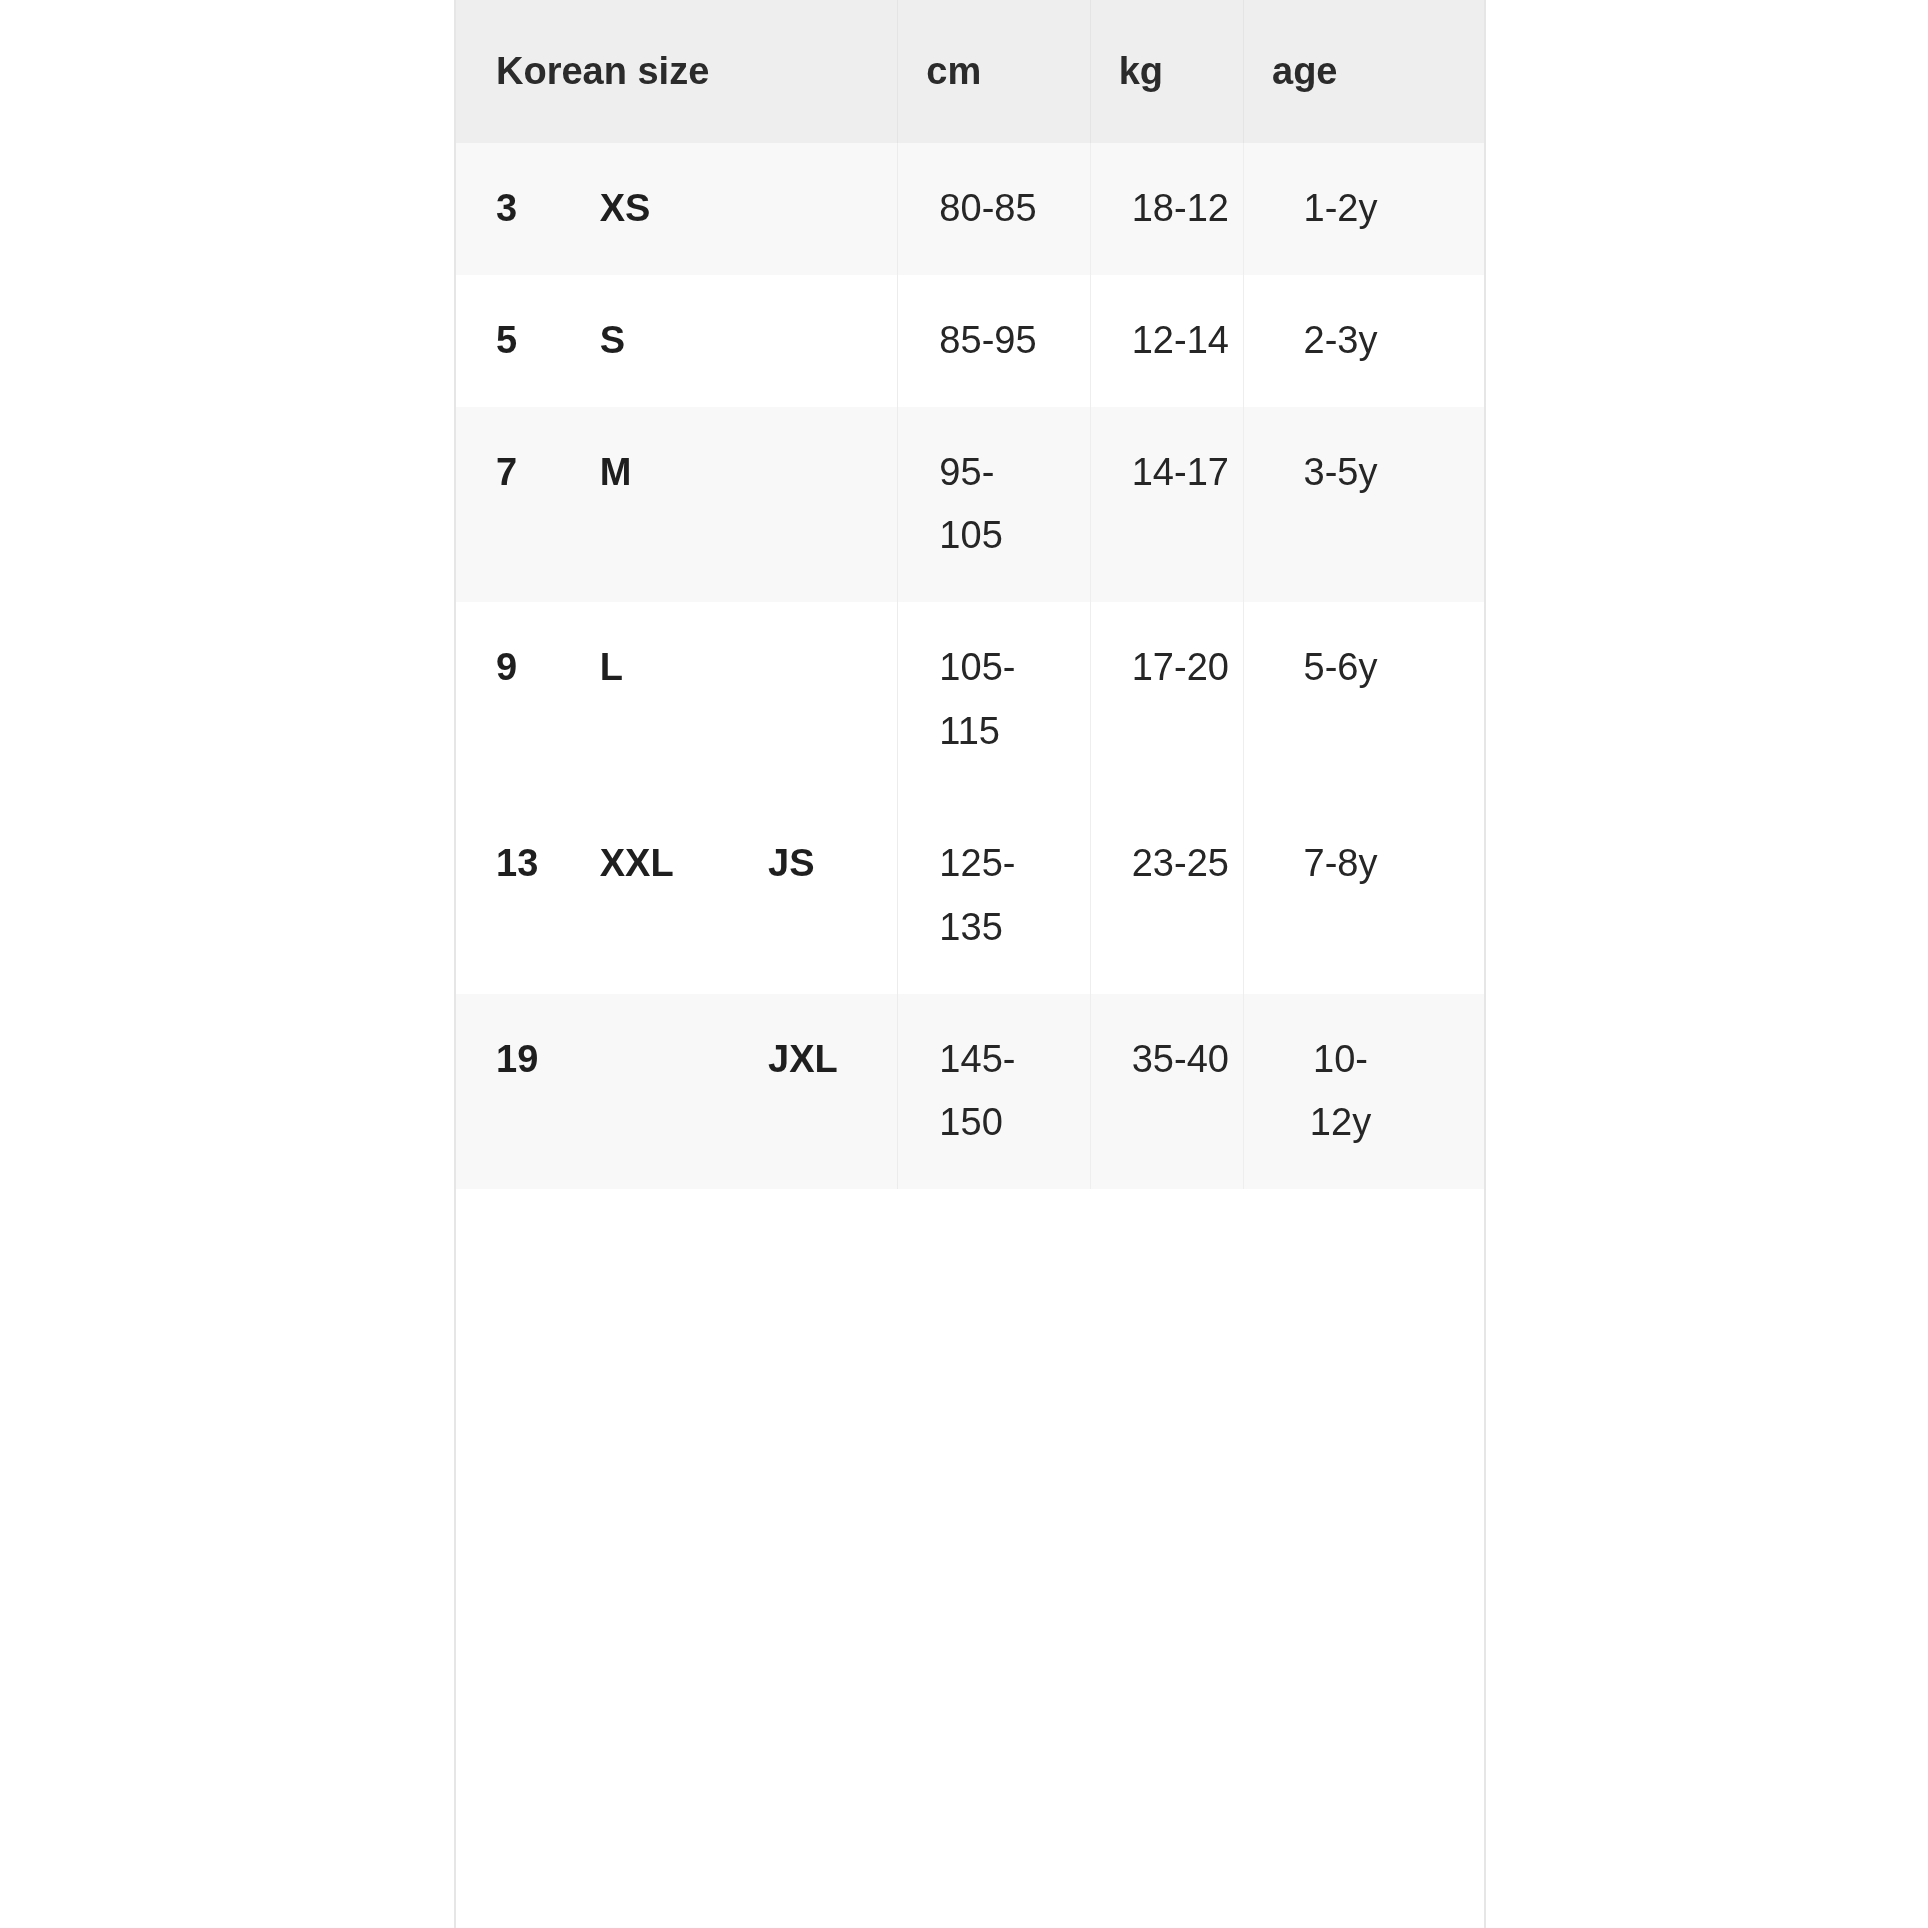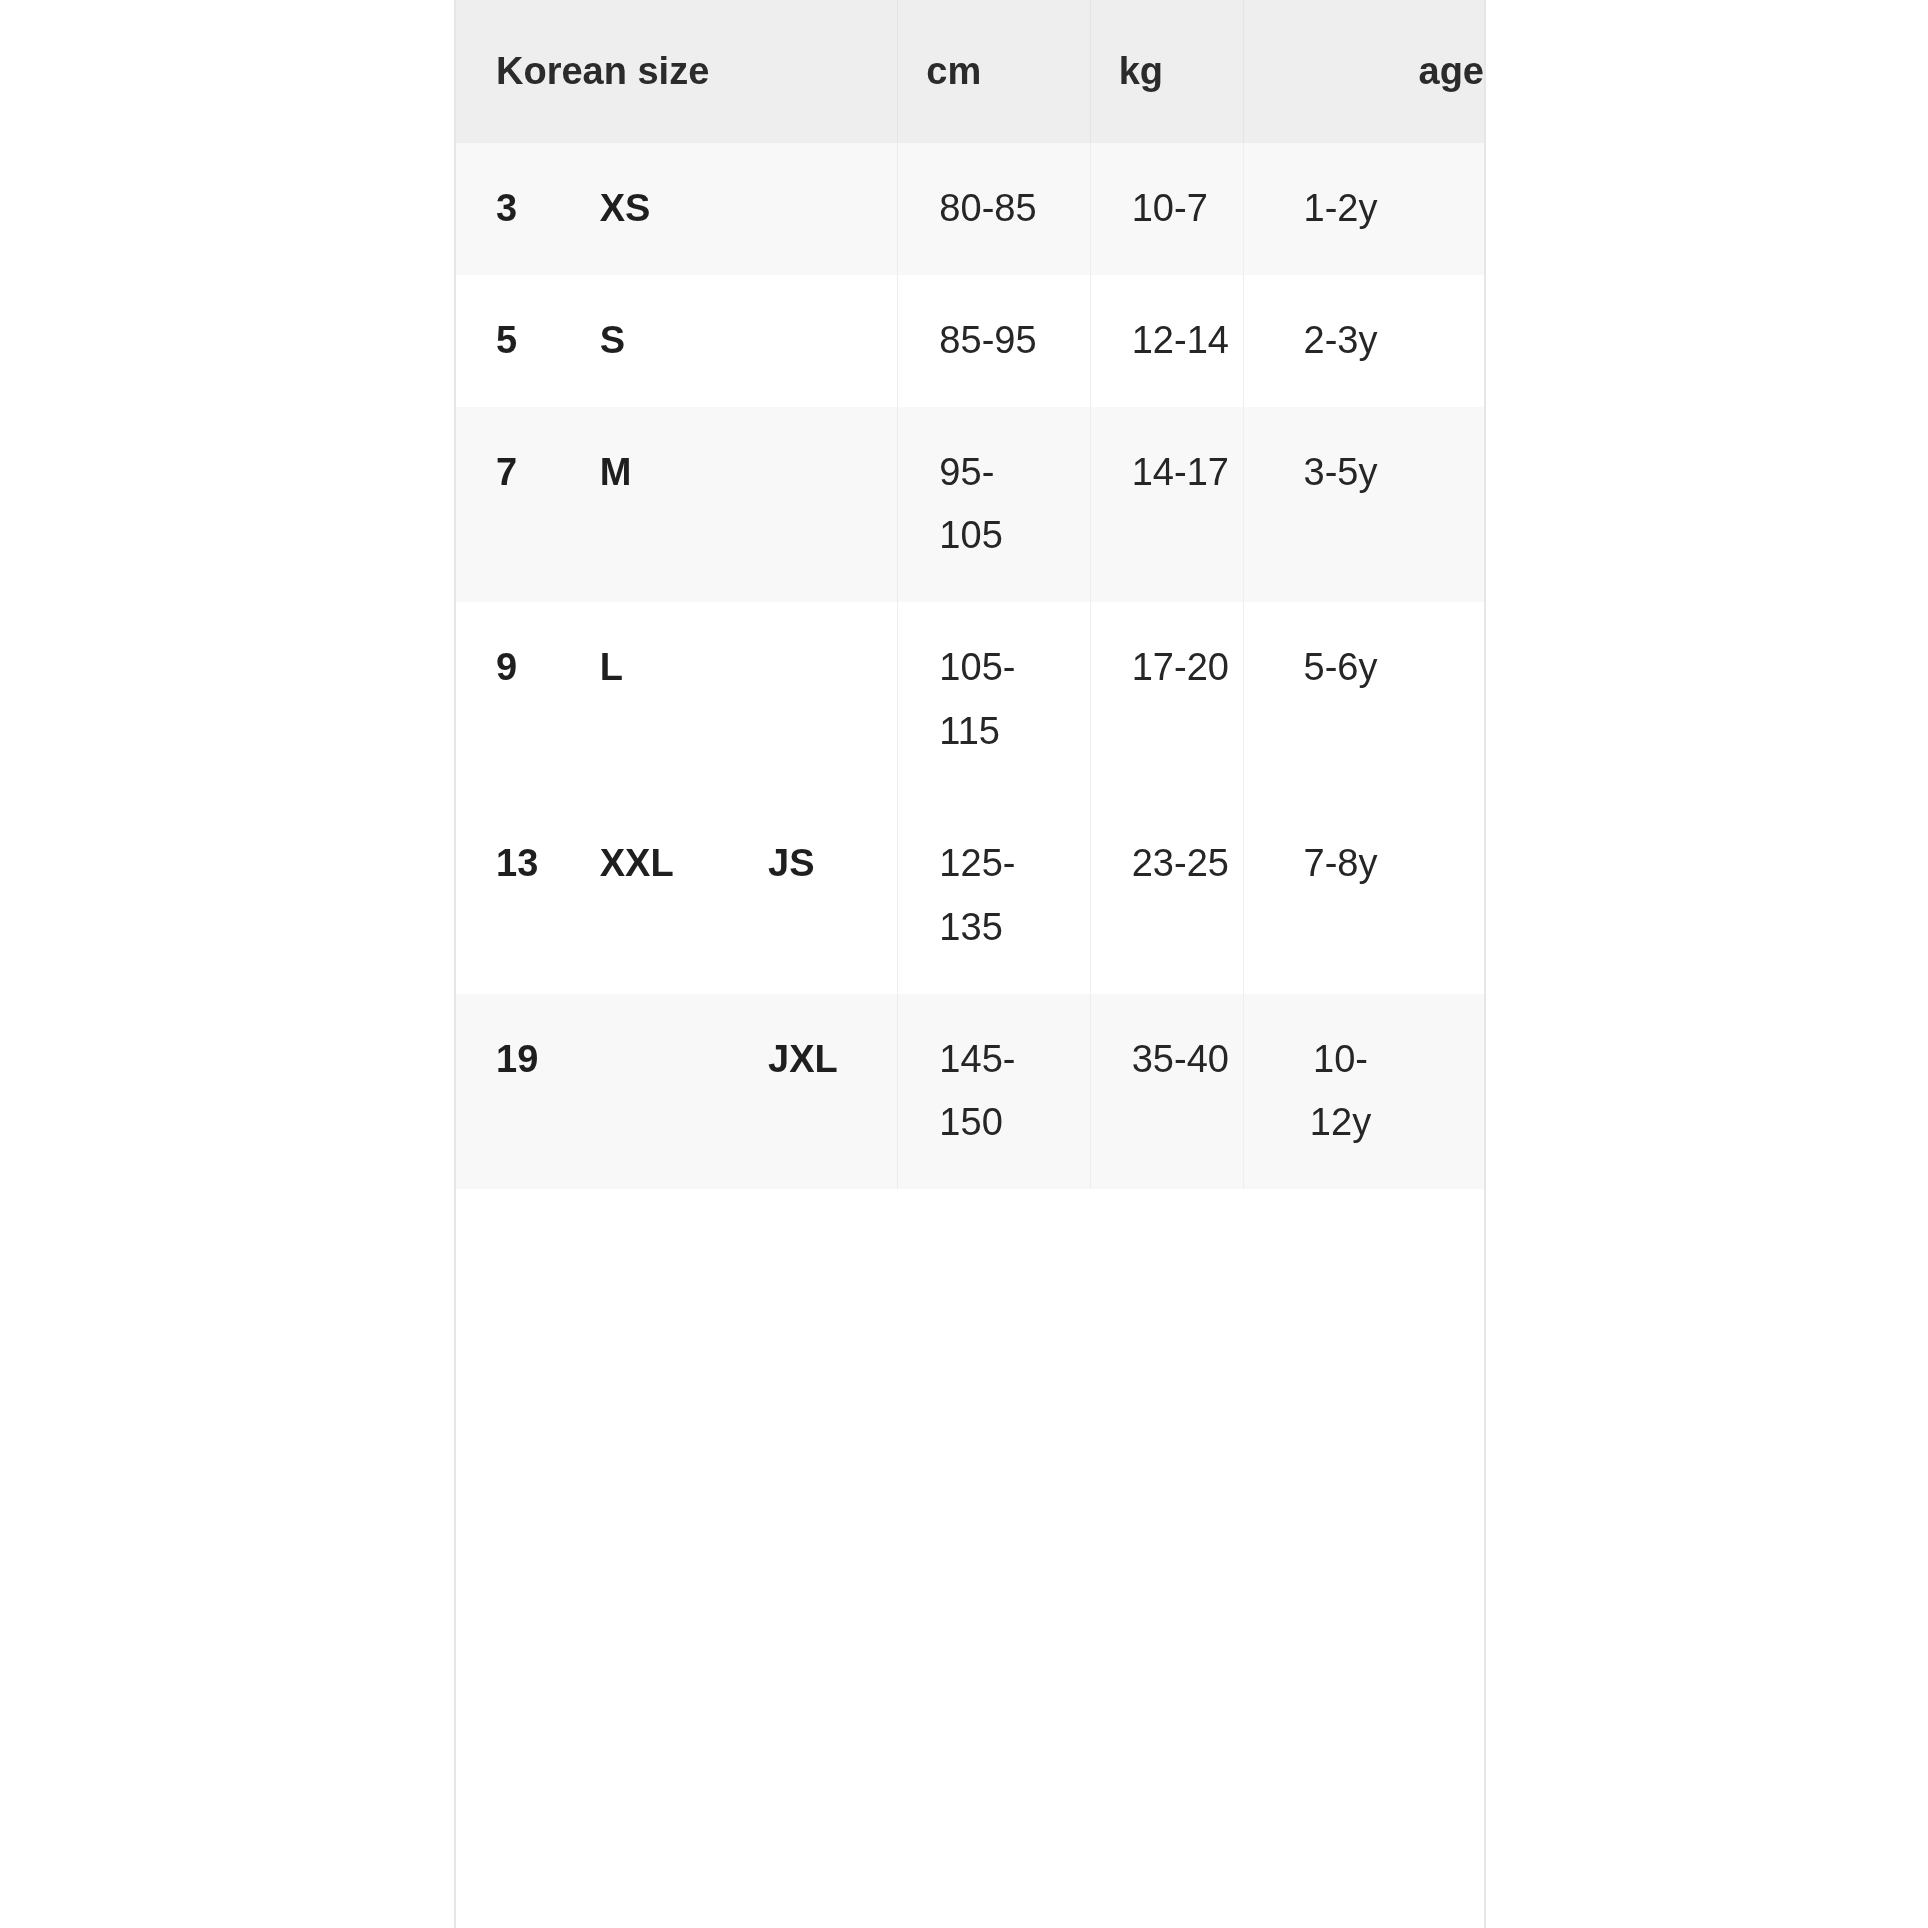--- a/index.html
+++ b/index.html
@@ -54,21 +54,21 @@
     font-size: 38px;
     font-weight: bold;
     text-align: left;
     padding: 0 0 0 28px;
     height: 143px;
     vertical-align: middle;
     border-right: 1.9px solid #e4e4e4;
     box-sizing: border-box;
     white-space: nowrap;
   }
-  thead th.last-head { border-right: none; text-align: right; }
+  thead th.last-head { border-right: none; }
   thead th.korean-head { padding-left: 40px; }
 
   
   tbody td {
     font-size: 38px;
     color: #262626;
     line-height: 1.68;
     padding: 34px 0 34px 28px;
     vertical-align: top;
     border-right: 1.9px solid #eeeeee;
@@ -123,21 +123,21 @@
 
       <tbody id="table-body">
           <tr class="row-odd">
             <td class="cell-num">3</td>
             <td class="cell-alpha">XS</td>
             <td class="cell-jp"></td>
             <td class="cell-cm">
               <span class="measure">80-85</span>
             </td>
             <td class="cell-kg">
-              <span class="measure">10-7</span>
+              <span class="measure">18-12</span>
             </td>
             <td class="cell-age">
               <span class="measure">1-2y</span>
             </td>
           </tr>
           <tr class="row-even">
             <td class="cell-num">5</td>
             <td class="cell-alpha">S</td>
             <td class="cell-jp"></td>
             <td class="cell-cm">

